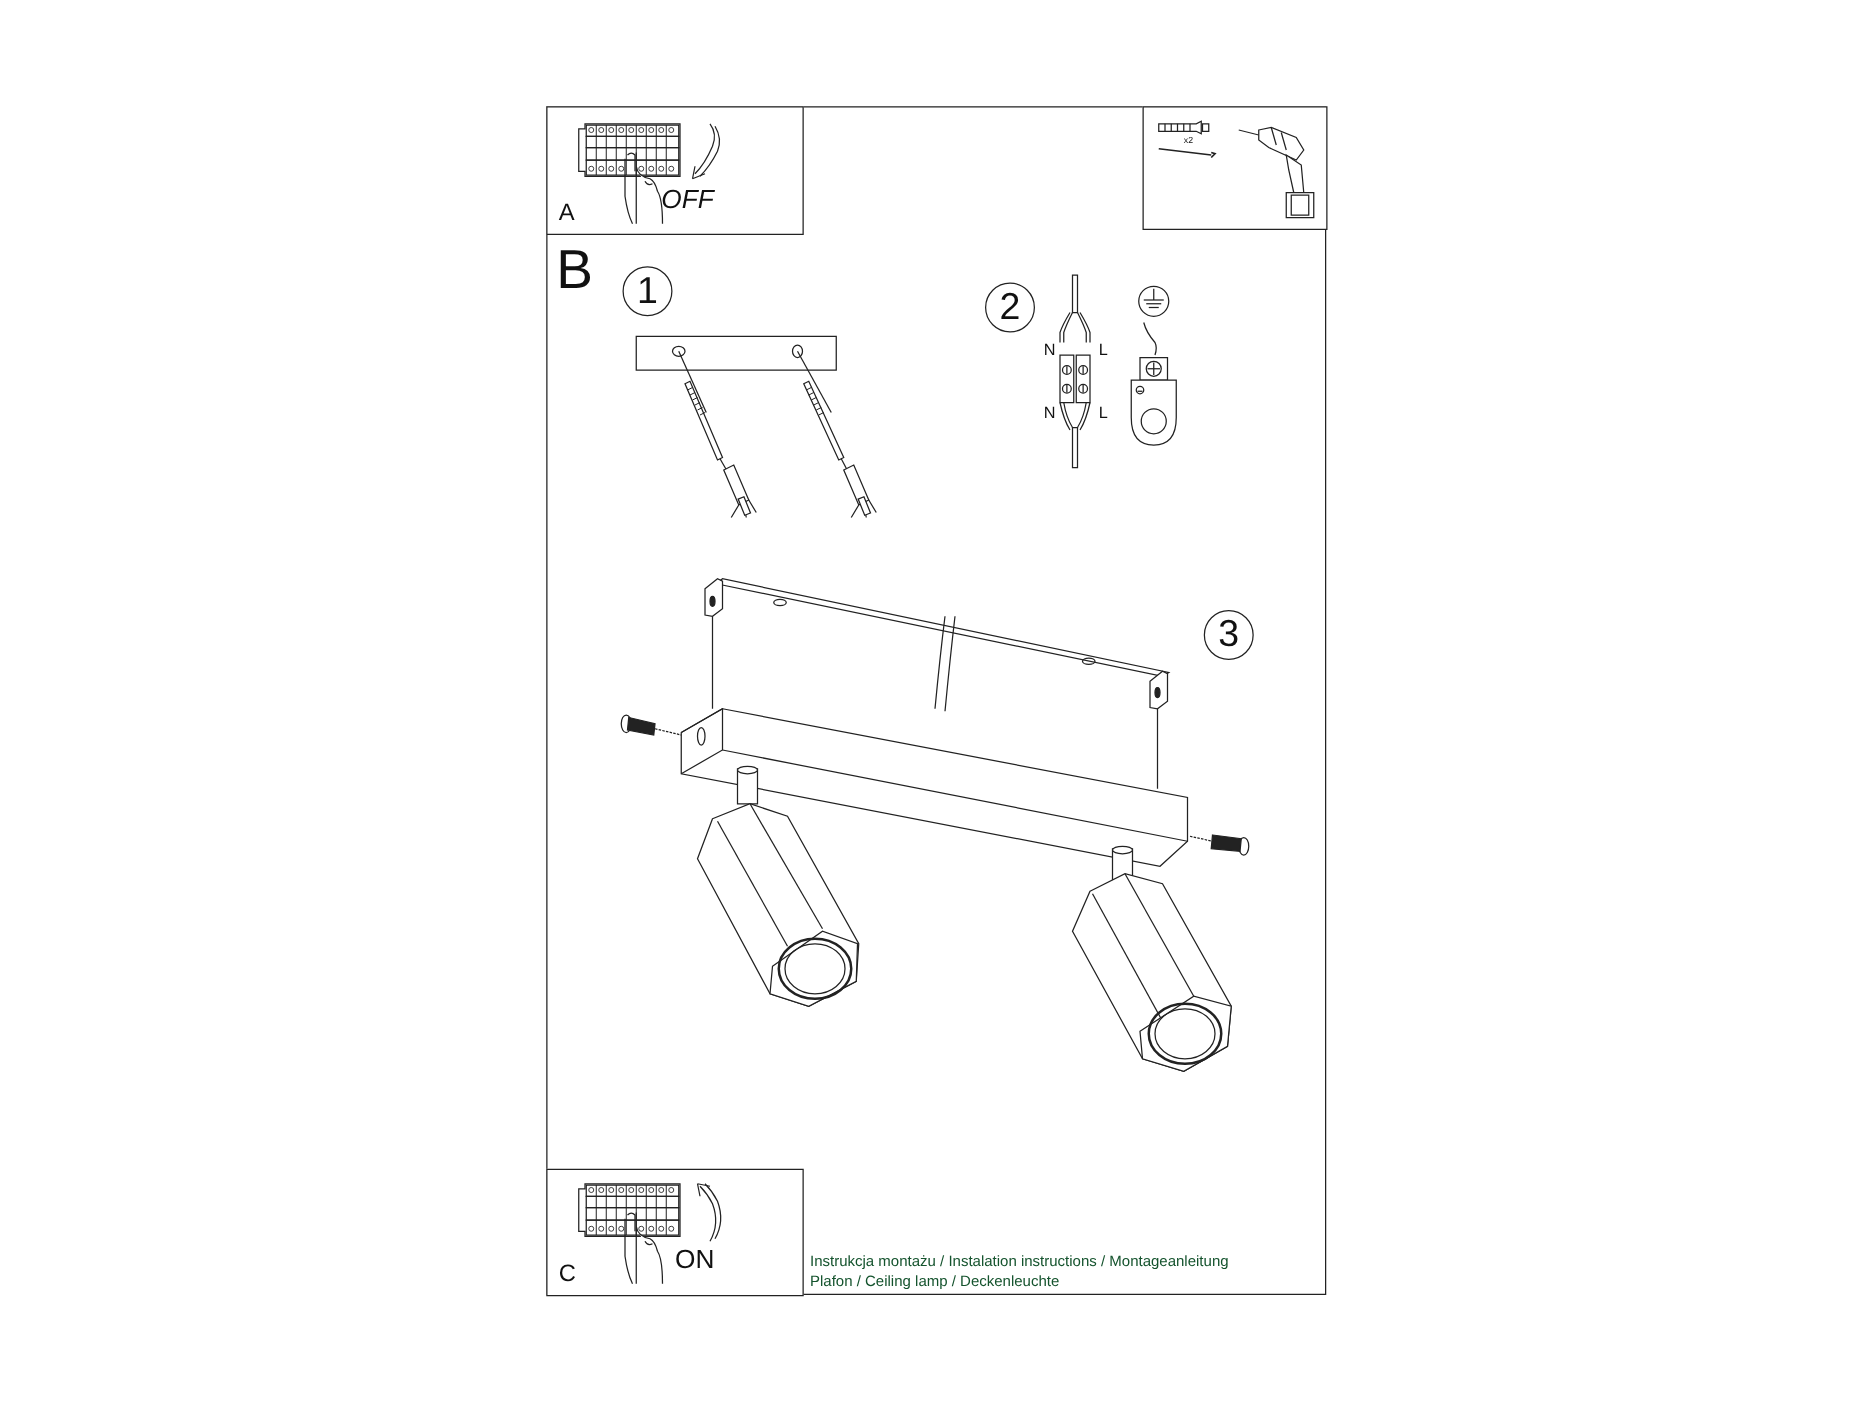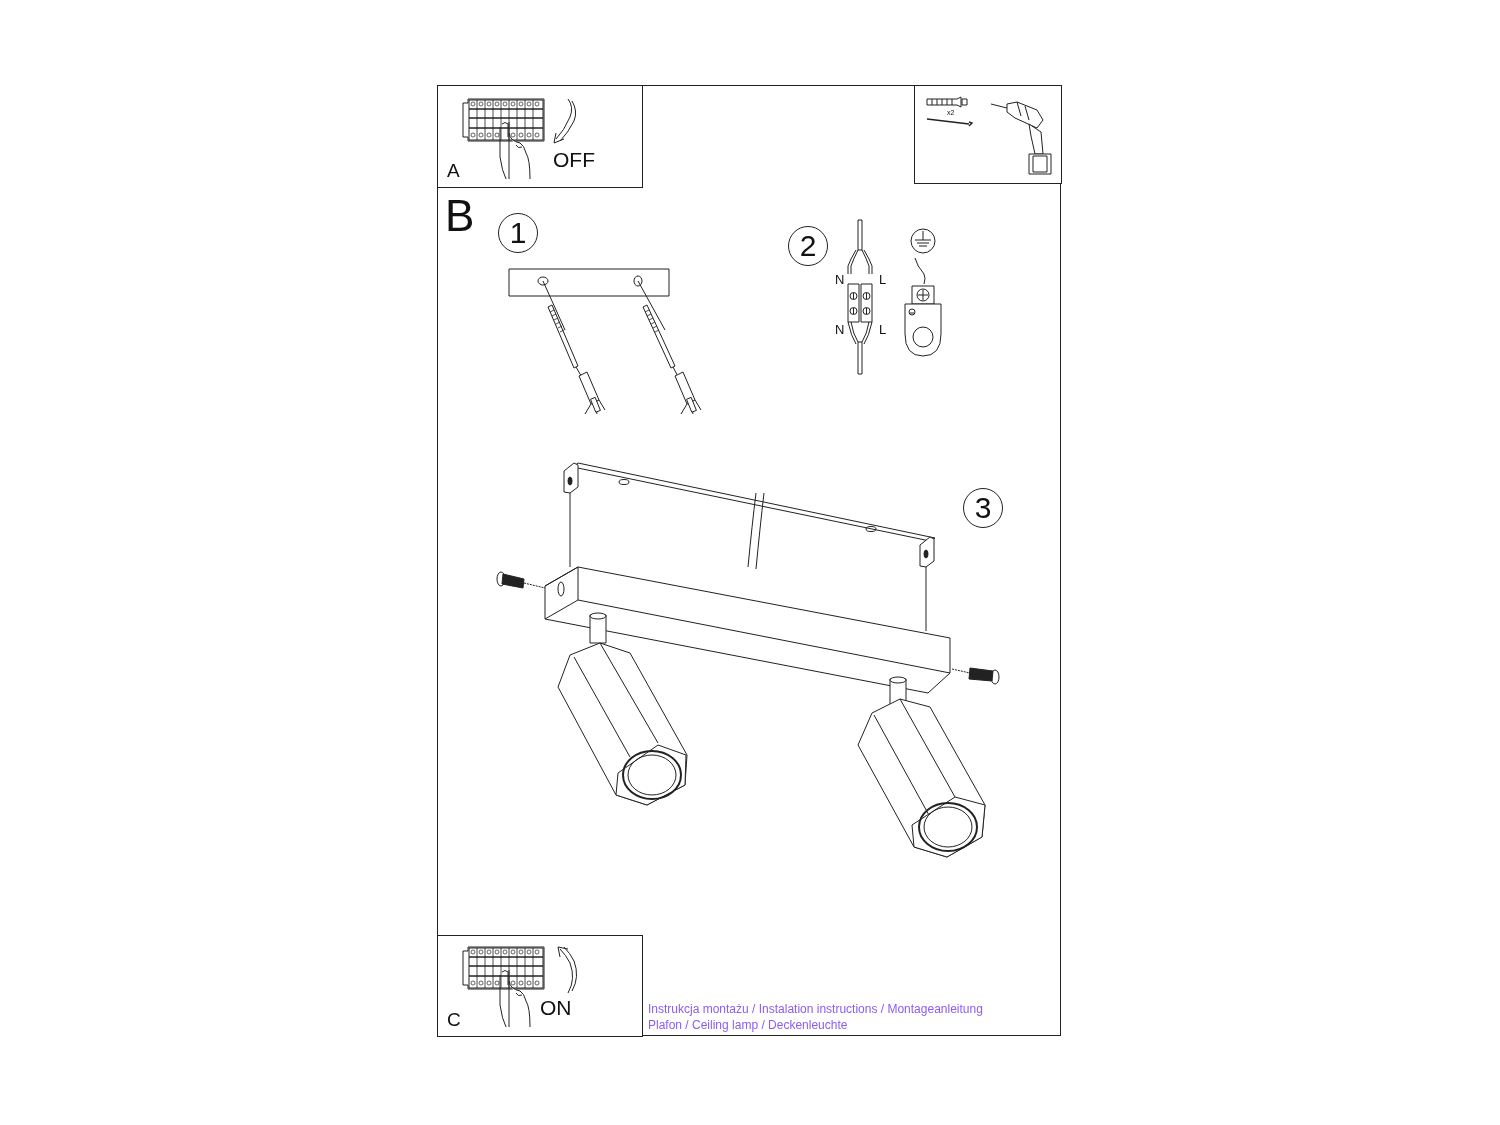--- a/index.html
+++ b/index.html
@@ -7,21 +7,21 @@
          font-family:"Liberation Sans", sans-serif; color:#111; }
   .sheet { position:absolute; left:437px; top:85px; width:624px; height:951px;
            border:1.5px solid #222; box-sizing:border-box; }
   .box { position:absolute; border:1.5px solid #222; box-sizing:border-box; background:#fff; }
   .box-a { left:437px; top:85px; width:206px; height:103px; }
   .box-tools { left:914px; top:85px; width:148px; height:99px; }
   .box-c { left:437px; top:935px; width:206px; height:102px; }
   .step-letter { position:absolute; font-size:19px; color:#111; line-height:1; }
   .big-letter { position:absolute; font-size:44px; color:#111; line-height:1; }
   .switch-word { position:absolute; font-size:21px; color:#111; line-height:1; }
-  .footer { position:absolute; left:648px; top:1001px; font-size:12px; line-height:16px; color:#8b5cf6; }
+  .footer { position:absolute; left:648px; top:1001px; font-size:12px; line-height:16px; color:#14532d; }
   .num { position:absolute; width:40px; height:40px; border:1.3px solid #222; border-radius:50%;
          box-sizing:border-box; font-size:30px; line-height:38px; text-align:center; color:#111; }
   svg.draw { position:absolute; overflow:visible; }
   svg.draw * { vector-effect:non-scaling-stroke; }
   .wire-lbl { position:absolute; font-size:13px; color:#111; line-height:1; }
   .x2 { position:absolute; font-size:7px; color:#111; }
 </style>
 </head>
 <body>
 
@@ -69,21 +69,21 @@
     <path d="M49 25 V82 M49 36 Q50 44 60 46 Q64 48 66 56 Q70 62 70 82" fill="#fff"></path>
     <path d="M40 30 V60 Q42 74 46 82" fill="none"></path>
     <path d="M42 27 Q45 24 48 27 V40"></path>
     <path d="M56 48 Q58 52 62 50"></path>
     <path d="M108 2 Q114 10 110 20 Q104 34 96 42"></path>
     <path d="M112 4 Q118 14 114 24 Q108 36 100 44"></path>
     <path d="M94 46 L96 36 M94 46 L104 42"></path>
   </g>
 </svg>
 <span class="step-letter" style="left:447px;top:161px;">A</span>
-<span class="switch-word" style="left:553px;top:149px;">OFF</span>
+<span class="switch-word" style="left:529px;top:149px;font-style:italic;">OFF</span>
 
 <div class="box box-tools"></div>
 <svg class="draw" style="left:925px;top:96px;" width="45" height="12" viewBox="0 0 45 12">
   <g fill="#fff" stroke="#222" stroke-width="1">
     <path d="M2 3 H32 L36 1 V11 L32 9 H2 Z"></path>
     <line x1="7" y1="3" x2="7" y2="9"></line>
       <line x1="12" y1="3" x2="12" y2="9"></line>
     <line x1="17" y1="3" x2="17" y2="9"></line>
       <line x1="22" y1="3" x2="22" y2="9"></line>
     <line x1="27" y1="3" x2="27" y2="9"></line>

